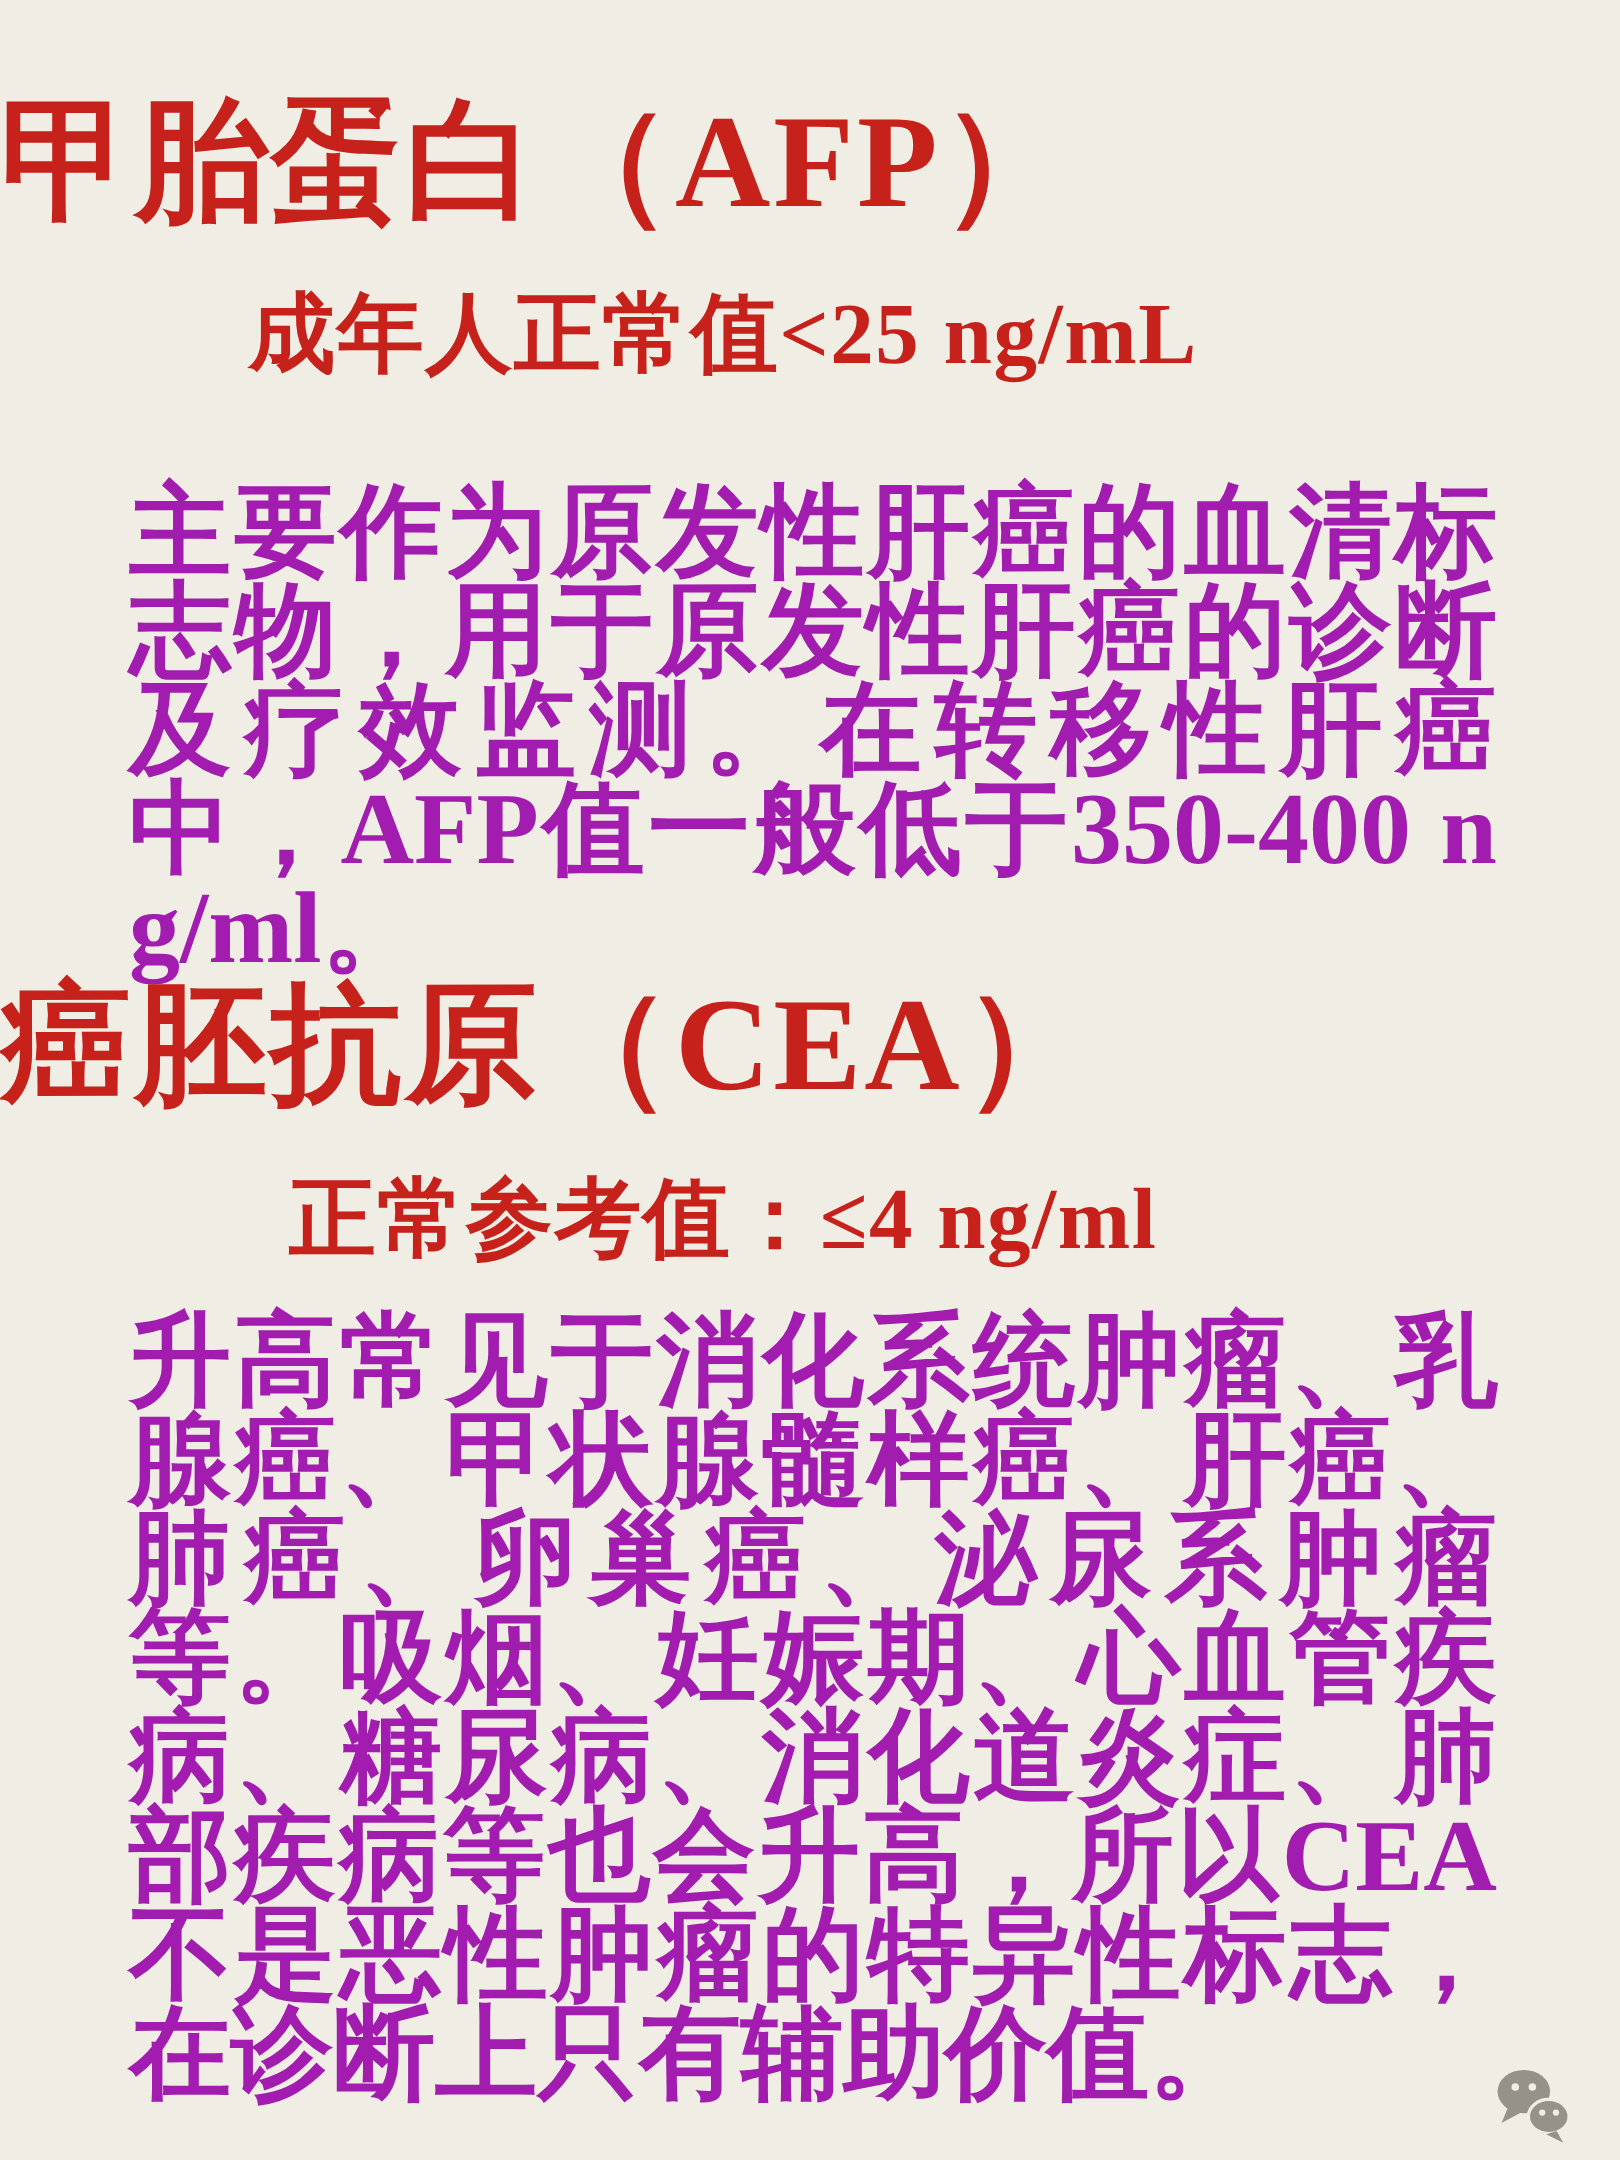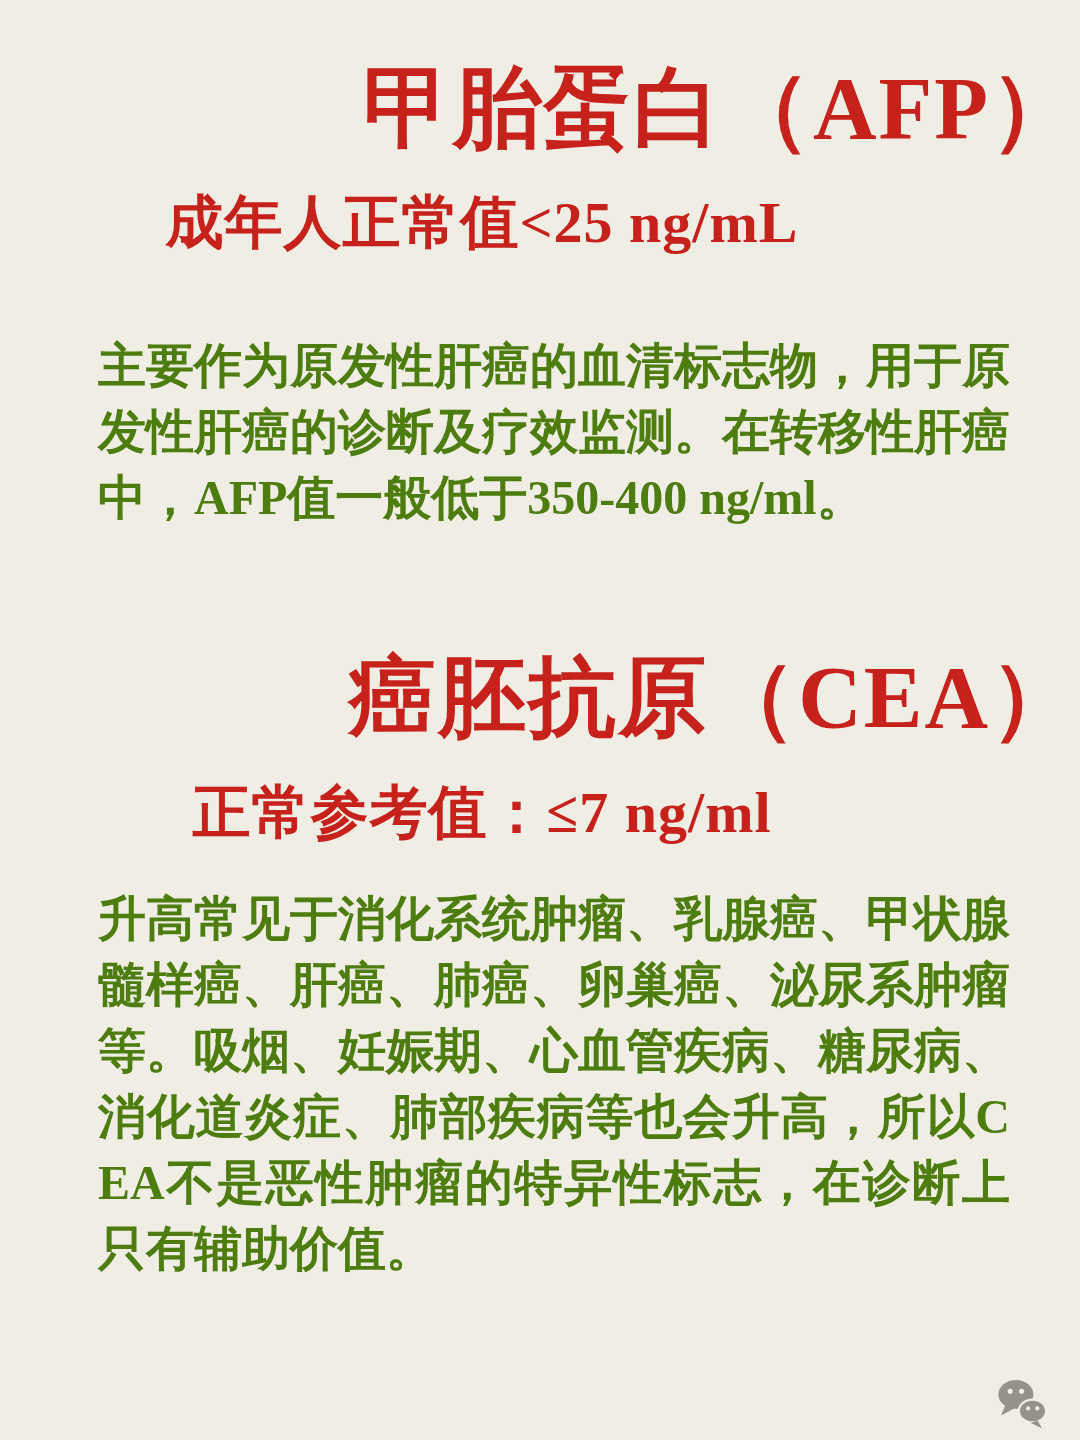--- a/index.html
+++ b/index.html
@@ -17,21 +17,21 @@
     position: relative;
     width: 1080px;
     height: 1440px;
     background: #f0ede4;
   }
   .title {
     position: absolute;
     left: 0;
     width: 1080px;
     margin: 0;
-    text-align: right;
+    text-align: left;
     color: #c6211b;
     font-size: 88px;
     font-weight: bold;
     line-height: 1.15;
     letter-spacing: 2px;
   }
   .subtitle {
     position: absolute;
     left: 0;
     width: 964px;
@@ -40,23 +40,23 @@
     color: #c6211b;
     font-size: 58px;
     font-weight: bold;
     line-height: 1.15;
     letter-spacing: 1px;
   }
   .body-text {
     position: absolute;
     left: 85px;
     width: 912px;
-    margin: 13px;
-    color: #4d7c0f;
-    font-size: 48px;
+    margin: 1px;
+    color: #a21caf;
+    font-size: 68px;
     font-weight: bold;
     line-height: 66px;
     text-align: justify;
     text-justify: inter-character;
     word-break: break-all;
   }
   #afp-title      { top: 58px;  }
   #afp-subtitle   { top: 190px; }
   #afp-desc       { top: 320px; }
   #cea-title      { top: 647px; }
@@ -87,21 +87,21 @@
 <div class="poster">
 
   <section>
     <h1 id="afp-title" class="title">甲胎蛋白（AFP）</h1>
     <h2 id="afp-subtitle" class="subtitle">成年人正常值&lt;25 ng/mL</h2>
     <p id="afp-desc" class="body-text">主要作为原发性肝癌的血清标志物，用于原发性肝癌的诊断及疗效监测。在转移性肝癌中，AFP值一般低于350-400 ng/ml。</p>
   </section>
 
   <section>
     <h1 id="cea-title" class="title">癌胚抗原（CEA）</h1>
-    <h2 id="cea-subtitle" class="subtitle">正常参考值：≤7 ng/ml</h2>
+    <h2 id="cea-subtitle" class="subtitle">正常参考值：≤4 ng/ml</h2>
     <p id="cea-desc" class="body-text">升高常见于消化系统肿瘤、乳腺癌、甲状腺髓样癌、肝癌、肺癌、卵巢癌、泌尿系肿瘤等。吸烟、妊娠期、心血管疾病、糖尿病、消化道炎症、肺部疾病等也会升高，所以CEA不是恶性肿瘤的特异性标志，在诊断上只有辅助价值。</p>
   </section>
 
   <div class="footer">
     <span class="wechat-icon">
       <svg viewBox="0 0 64 64" width="56" height="56" aria-hidden="true">
 
         <ellipse cx="25" cy="21" rx="20" ry="16.5" fill="#96928a"></ellipse>
         <path d="M13 33 L8 45 L23 37 Z" fill="#96928a"></path>
 

